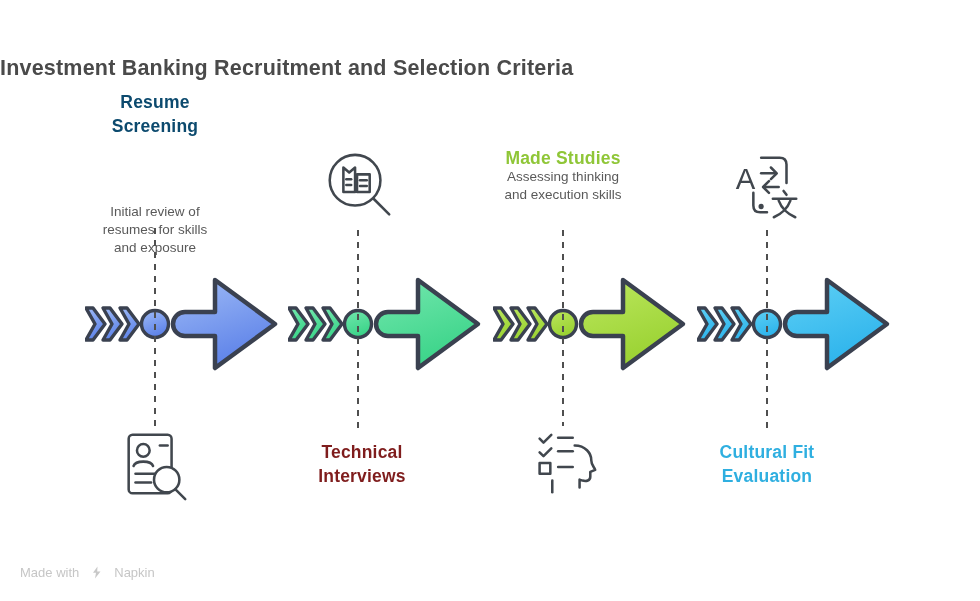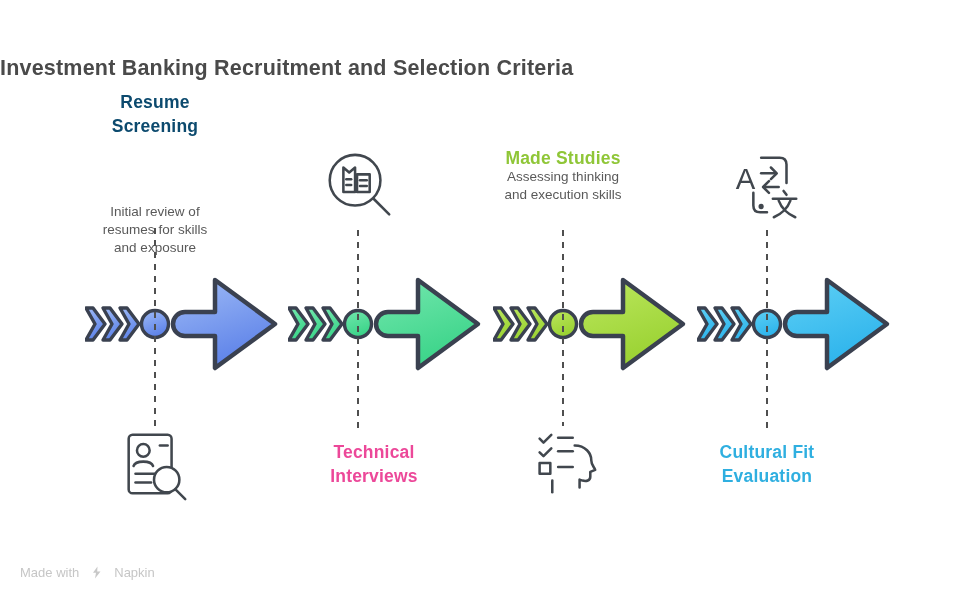--- a/index.html
+++ b/index.html
@@ -68,21 +68,21 @@
         <path d="M25,43 V18 L31,23 L37,18 V43 Z"></path>
         <path d="M28,30 h5"></path>
         <path d="M28,36 h5"></path>
         <rect x="39" y="25" width="13" height="18"></rect>
         <path d="M42,31 h7"></path>
         <path d="M42,37 h7"></path>
       </g>
     </svg>
   </div>
   <div class="dash-line" style="left:357px;top:230px;height:200px;"></div>
-  <div class="stage-label" style="left: 324px; top: 440px; width: 100px; color: #ec4899;">Technical Interviews</div>
+  <div class="stage-label" style="left: 312px; top: 440px; width: 100px; color: #7f1d1d;">Technical Interviews</div>
 
   <div class="stage-label" style="left: 493px; top: 146px; width: 140px; color: rgb(143, 198, 55);">Made Studies</div>
   <div class="stage-desc" style="left:498px;top:168px;width:130px;">Assessing thinking and execution skills</div>
   <div class="dash-line" style="left:562px;top:230px;height:196px;"></div>
   <div class="icon-box" style="left:524px;top:426px;">
     <svg viewBox="0 0 80 80">
       <g class="icon-stroke">
         <path d="M16,13 l4,4 8,-8"></path>
         <path d="M35,12 h15"></path>
         <path d="M16,27 l4,4 8,-8"></path>

